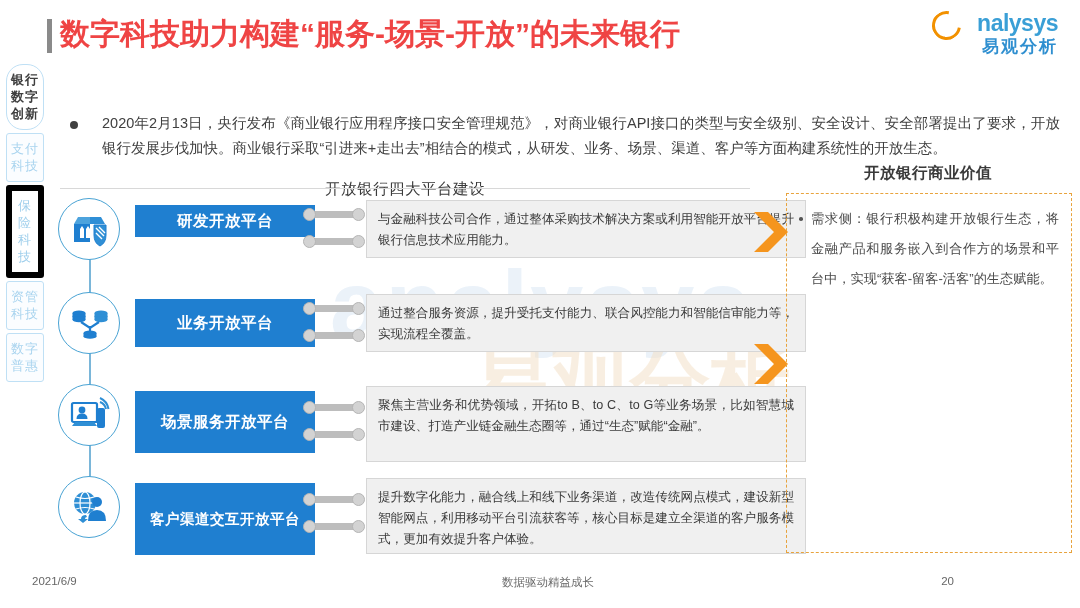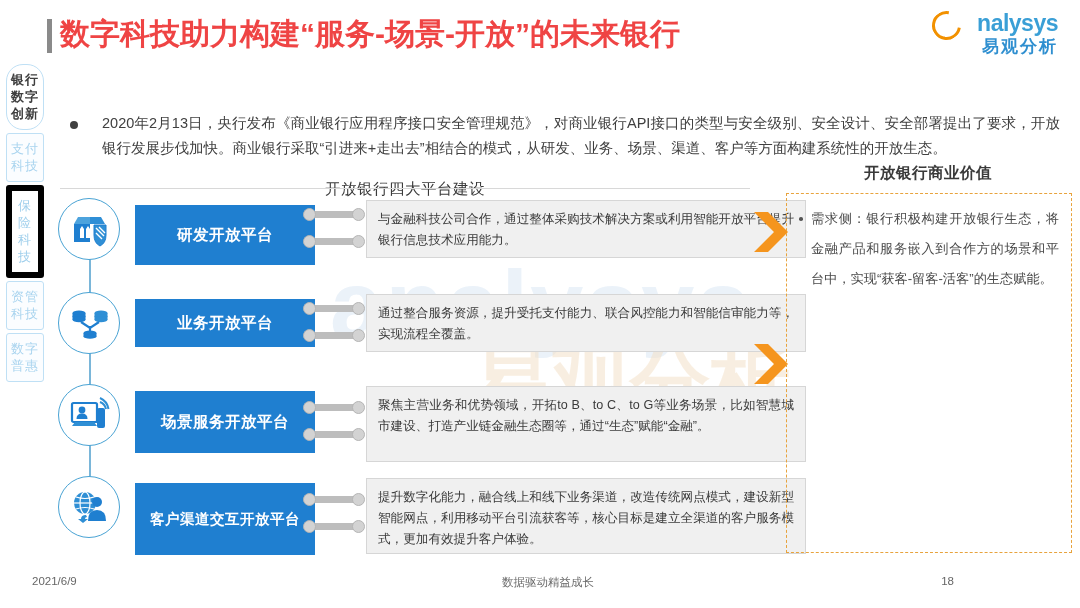--- a/index.html
+++ b/index.html
@@ -212,21 +212,21 @@
       <path d="M4 14 L8 7 L20 7 L20 14 Z" fill="#4da3dd"></path>
       <path d="M20 14 L20 7 L31 7 L35 14 Z" fill="#2e8ed6"></path>
       <rect x="10" y="19" width="4" height="9" fill="#fff"></rect>
       <rect x="16" y="19" width="4" height="9" fill="#fff"></rect>
       <path d="M10 19 l2 -3 l2 3 Z" fill="#fff"></path>
       <path d="M16 19 l2 -3 l2 3 Z" fill="#fff"></path>
       <path d="M24 15 L36 15 L36 25 Q36 33 30 36 Q24 33 24 25 Z" fill="#2f8fd5" stroke="#1f7fd0" stroke-width="1"></path>
       <path d="M26 18 L34 26 M26 23 L32 29 M29 17 L35 23" stroke="#fff" stroke-width="1.4"></path>
     </svg>
   </div>
-  <div class="blue-box" style="top:7px;height:60px;">研发开放平台</div>
+  <div class="blue-box" style="top:7px;height:32px;">研发开放平台</div>
   <div class="connector" style="top:10px;">
     <div class="dumbbell" style="top:0;">
       <div class="bar"></div>
         <div class="knob l"></div>
         <div class="knob r"></div>
     </div>
     <div class="dumbbell" style="top:27px;">
       <div class="bar"></div>
         <div class="knob l"></div>
         <div class="knob r"></div>
@@ -354,14 +354,14 @@
 <div id="value-box">
   <div class="value-item">
     <span class="vb"></span>
     <span>需求侧：银行积极构建开放银行生态，将金融产品和服务嵌入到合作方的场景和平台中，实现“获客-留客-活客”的生态赋能。</span>
   </div>
 </div>
 
 <div id="footer">
   <div id="footer-date">2021/6/9</div>
   <div id="footer-center">数据驱动精益成长</div>
-  <div id="footer-page">18</div>
+  <div id="footer-page">20</div>
 </div>
 
 </body></html>

